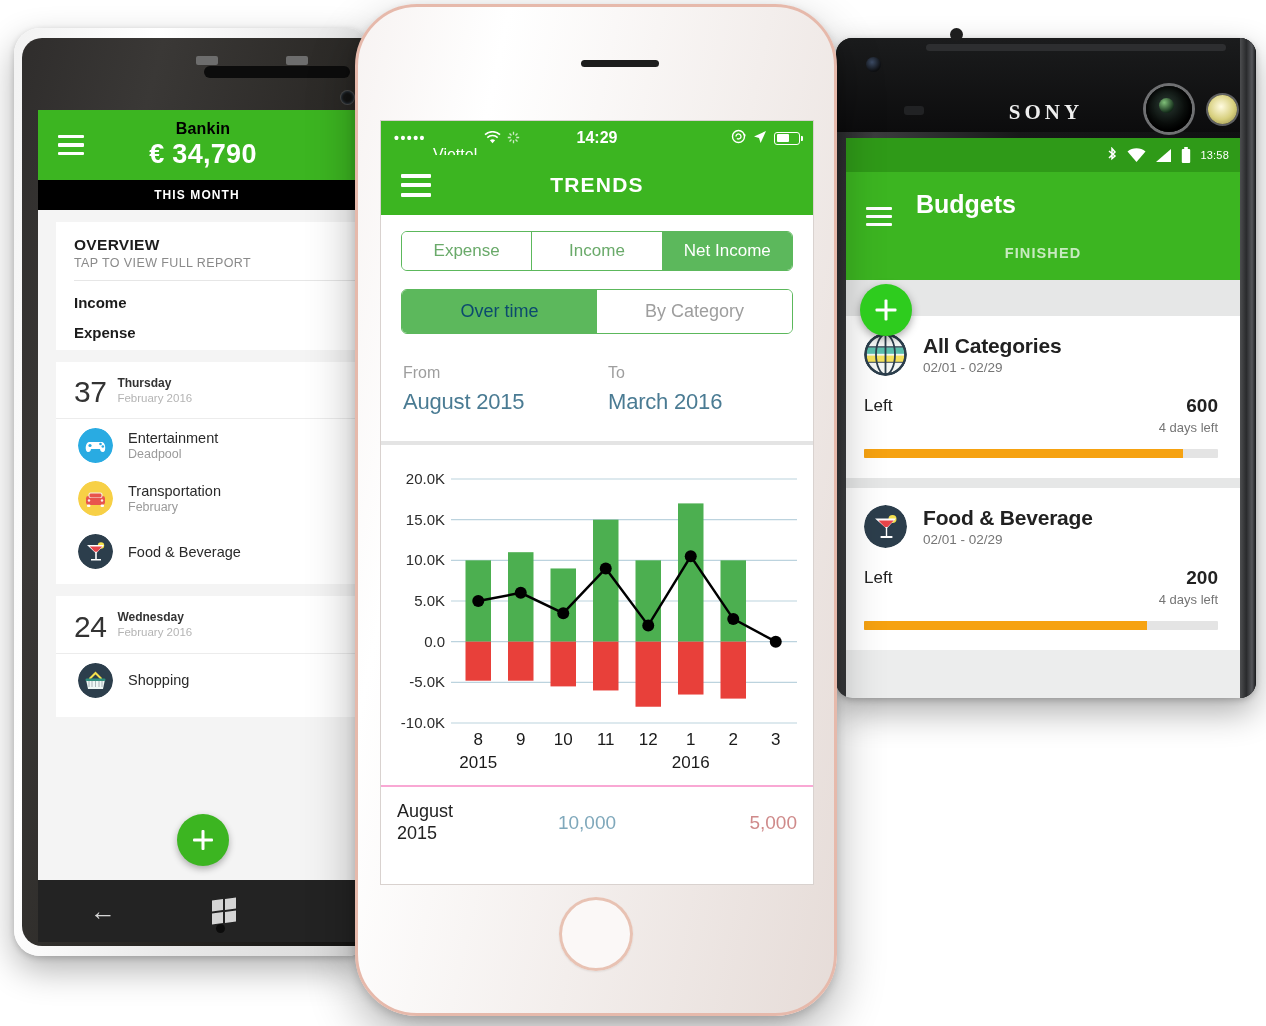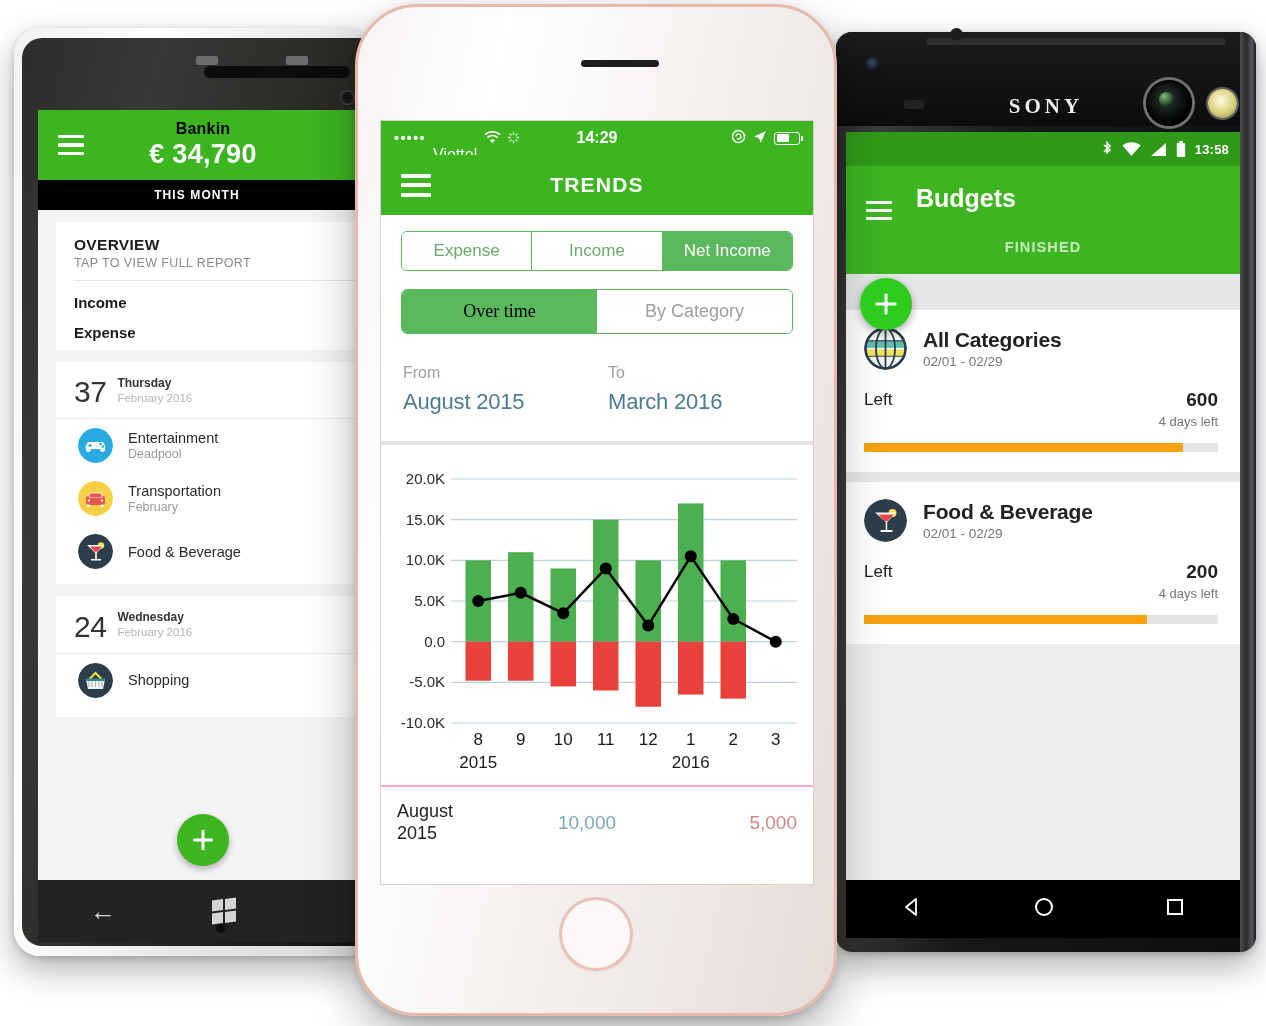--- a/index.html
+++ b/index.html
@@ -83,21 +83,21 @@
     position:absolute; left:24px; top:852px; width:330px; height:62px;
     background:#232323; display:flex; align-items:center;
   }
   #wp-back { margin-left:52px; color:#d5d5d5; font-size:26px; line-height:1;}
   #wp-winlogo { margin-left:96px; width:24px; height:24px; display:grid; grid-template-columns:1fr 1fr; grid-gap:2.5px; transform:skewY(-7deg);}
   #wp-winlogo i { background:#d5d5d5; display:block;}
   #wp-micdot { position:absolute; left:178px; top:44px; width:9px; height:9px; border-radius:50%; background:#0c0c0c;}
 
   
   #sony-device {
-    position:absolute; left:836px; top:32px; width:420px; height:920px;
+    position:absolute; left:836px; top:38px; width:420px; height:660px;
     background: linear-gradient(95deg,#27282a 0%,#3b3c3e 10%,#171819 40%,#0d0e0f 100%);
     border-radius:16px;
     box-shadow: 0 14px 34px rgba(0,0,0,.32), 0 2px 6px rgba(0,0,0,.2);
     overflow:hidden;
   }
   #sony-sideframe{ position:absolute; right:0; top:0; bottom:0; width:16px;
     background:linear-gradient(90deg,#4d4e50,#2a2b2d 40%,#55565a 75%,#17181a);}
   #sony-top { position:absolute; left:0; top:0; right:0; height:94px;
     background:linear-gradient(180deg,#1b1c1d 0%,#0c0c0d 100%);}
   #sony-topline{ position:absolute; left:90px; top:6px; width:300px; height:7px;
@@ -111,21 +111,21 @@
   #sony-cam:after{content:"";position:absolute;left:13px;top:12px;width:15px;height:15px;border-radius:50%;
     background:radial-gradient(circle at 35% 30%, #7fbf78, #16301c 70%, #000);}
   #sony-flash{ position:absolute; left:372px; top:57px; width:29px; height:29px; border-radius:50%;
     background:radial-gradient(circle at 45% 40%, #fffbe0, #d7cf7d 55%, #8a8448 100%);
     box-shadow:0 0 0 2px #5f6062;}
   #sony-smallsensor{ position:absolute; left:68px; top:68px; width:20px; height:9px; background:#212224; border-radius:3px;}
   #sony-screen { position:absolute; left:10px; top:100px; width:394px; height:748px; background:#eceded; overflow:hidden;}
   #a-status { height:34px; background:#2f9a18; display:flex; align-items:center; justify-content:flex-end;
     padding-right:11px; gap:9px; color:#fff;}
   #a-status svg { display:block; }
-  #a-clock { font-size:13px; font-weight:bold; letter-spacing:.2px;}
+  #a-clock { font-size:11px; font-weight:normal; letter-spacing:.2px;}
   #a-appbar { height:108px; background:#3cb521; position:relative;}
   #a-hamburger { position:absolute; left:20px; top:30px; width:26px;}
   #a-hamburger span{ display:block; height:3px; background:#fff; margin:5px 0; border-radius:1px;}
   #a-title { position:absolute; left:70px; top:18px; color:#fff; font-size:25px; font-weight:bold;}
   #a-tabs { position:absolute; left:0; right:0; bottom:0; height:44px; display:flex;}
   .a-tab { flex:1; text-align:center; color:rgba(255,255,255,.72); font-size:14.5px;
     font-weight:bold; letter-spacing:1.1px; padding-top:9px; position:relative;}
   .a-tab.active { color:#fff;}
   .a-tab.active:after{ content:""; position:absolute; left:6%; right:6%; bottom:0; height:3px; background:#fff;}
   #a-fab { position:absolute; left:14px; top:146px; width:52px; height:52px; border-radius:50%;
@@ -178,21 +178,21 @@
   #ip-hamburger span{display:block;height:4px;background:#fff;margin:5.5px 0;border-radius:1px;}
   #ip-title { position:absolute; left:0; right:0; text-align:center; color:#fff; font-size:21px;
     font-weight:bold; letter-spacing:1.2px;}
   #ip-seg1 { display:flex; margin:16px 20px 0 20px; border:1px solid #5cb85c; border-radius:6px; overflow:hidden;}
   .ip-s1 { flex:1; text-align:center; font-size:17px; color:#6aaa6a; padding:9px 0;
     border-right:1px solid #5cb85c; background:#fff;}
   .ip-s1:last-child{ border-right:none;}
   .ip-s1.active { background:#5cb85c; color:#fff;}
   #ip-seg2 { display:flex; margin:18px 20px 0 20px; border:1px solid #5cb85c; border-radius:6px; overflow:hidden;}
   .ip-s2 { flex:1; text-align:center; font-size:18px; color:#9e9e9e; padding:11px 0; background:#fff;}
-  .ip-s2.active{ background:#5cb85c; color:#000000;font-family:Liberation Serif, serif;}
+  .ip-s2.active{ background:#5cb85c; color:#0c4a6e;}
   #ip-range { display:flex; padding:30px 0 26px 0; margin:0 18px; background:#fff;}
   .ip-rcol { flex:1; padding-left:4px;}
   .ip-rlbl { font-size:16px; color:#9e9e9e;}
   .ip-rval { font-size:22px; color:#4a7b93; margin-top:7px; letter-spacing:-.2px;}
   #ip-chartwrap { border-top:4px solid #e4e4e4; background:#fff; padding:0;}
   #ip-chart { position:relative; height:340px; }
   #ip-summary { border-top:2px solid #f9a8d4; display:flex; align-items:center; padding:14px 16px 16px 16px;}
   #ip-sm-label { font-size:18px; color:#222; line-height:1.2; flex:0 0 120px;}
   #ip-sm-inc { flex:1; text-align:center; font-size:19px; color:#7fa8bb;}
   #ip-sm-exp { flex:1; text-align:right; font-size:19px; color:#cf8a8a;}

